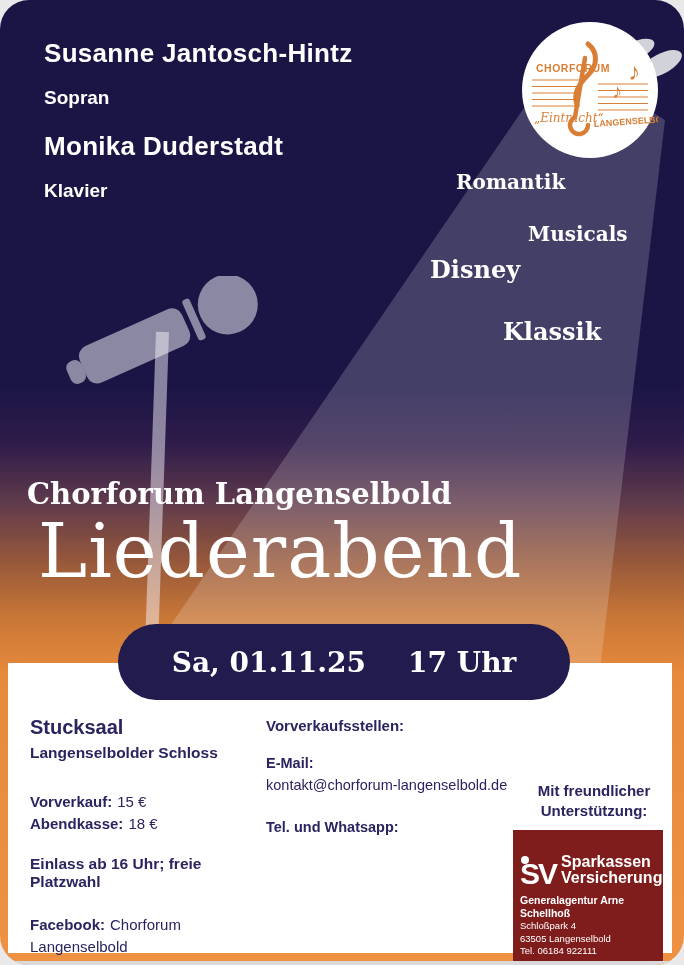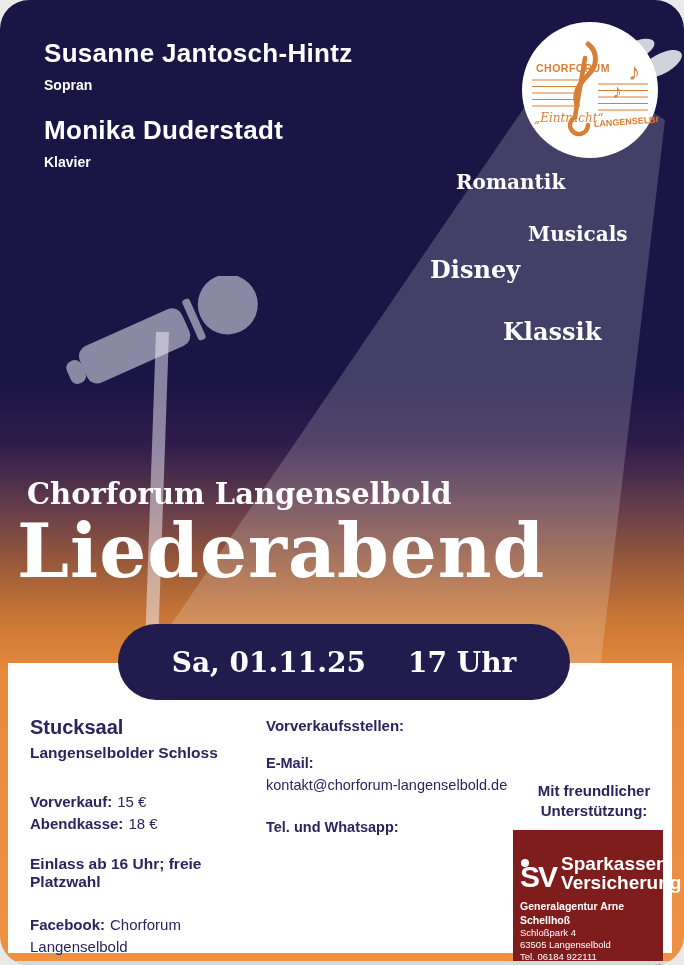--- a/index.html
+++ b/index.html
@@ -26,32 +26,32 @@
   .blob2{left:612px;top:42px;width:44px;height:18px;transform:rotate(-24deg);}
   .blob3{left:638px;top:54px;width:46px;height:20px;transform:rotate(-28deg);}
   .logo{position:absolute;left:522px;top:22px;width:136px;height:136px;
     background:#ffffff;border-radius:50%;}
   .logo svg{position:absolute;inset:0;}
   .logo text{fill:#d97f35;font-family:"Liberation Sans",sans-serif;font-weight:bold;}
   .logo .script{font-family:"DejaVu Serif",serif;font-style:italic;font-weight:normal;}
   
   .names{position:absolute;left:44px;top:38px;color:#ffffff;}
   .perf-name{font-size:26px;font-weight:bold;letter-spacing:.3px;}
-  .perf-role{font-size:14px;font-weight:bold;margin:8px 0 22px 0;}
+  .perf-role{font-size:19px;font-weight:bold;margin:18px 0 22px 0;}
   
   .genre{position:absolute;color:#ffffff;font-family:"DejaVu Serif",serif;font-weight:bold;}
   .g1{left:456px;top:170px;font-size:20px;}
   .g2{left:528px;top:222px;font-size:20px;text-align:right;}
   .g3{left:430px;top:255px;font-size:24px;}
   .g4{left:503px;top:317px;font-size:24px;}
   
   .subtitle{position:absolute;left:27px;top:477px;color:#ffffff;
     font-family:"DejaVu Serif",serif;font-weight:bold;font-size:29px;}
-  .title{position:absolute;left:17px;top:508px;color:#ffffff;
-    font-family:"DejaVu Serif",serif;font-weight:bold;font-size:74px;letter-spacing:1px;}
+  .title{position:absolute;left:38px;top:508px;color:#ffffff;
+    font-family:"DejaVu Serif",serif;font-weight:normal;font-size:74px;letter-spacing:1px;}
   
   .pill{position:absolute;left:118px;top:624px;width:452px;height:76px;border-radius:38px;
     background:#211b4e;display:flex;align-items:center;justify-content:center;gap:42px;
     color:#ffffff;font-family:"DejaVu Serif",serif;font-weight:bold;font-size:28px;z-index:5;}
   
   .panel{position:absolute;left:8px;top:663px;width:664px;height:290px;background:#ffffff;
     color:#2a2460;z-index:3;}
   .col{position:absolute;font-size:15px;line-height:1.2;}
   .col1{left:22px;top:52px;width:232px;}
   .col2{left:258px;top:54px;width:248px;}
@@ -68,21 +68,21 @@
   .oder{margin-top:18px;font-size:14.5px;}
   .email-block{margin-top:18px;font-size:14.5px;line-height:1.5;}
   .phone-block{margin-top:20px;font-size:14.5px;line-height:1.5;}
   .support{font-weight:bold;font-size:15px;line-height:1.35;}
   .sponsor{margin-top:8px;width:150px;background:#7f1d1d;color:#ffffff;
     text-align:left;padding:24px 7px 7px 7px;box-sizing:border-box;}
   .sv-row{display:flex;align-items:center;}
   .sv-mark{position:relative;font-weight:bold;font-size:30px;line-height:.9;
     font-family:"Liberation Sans",sans-serif;letter-spacing:-2px;padding-top:6px;}
   .sv-dot{position:absolute;left:1px;top:2px;width:8px;height:8px;border-radius:50%;background:#ffffff;}
-  .brand{margin-left:5px;font-weight:bold;font-size:19px;line-height:1.05;}
+  .brand{margin-left:5px;font-weight:bold;font-size:16px;line-height:1.05;}
   .agency{font-weight:bold;font-size:10.5px;margin-top:7px;line-height:1.25;}
   .addr{font-size:9.5px;line-height:1.3;}
   .gray-strip{position:absolute;left:0;bottom:0;width:684px;height:4px;background:#d9d9d9;z-index:6;}
 </style>
 </head>
 <body>
 
 <div class="poster">
 
   <div class="beam"></div>

